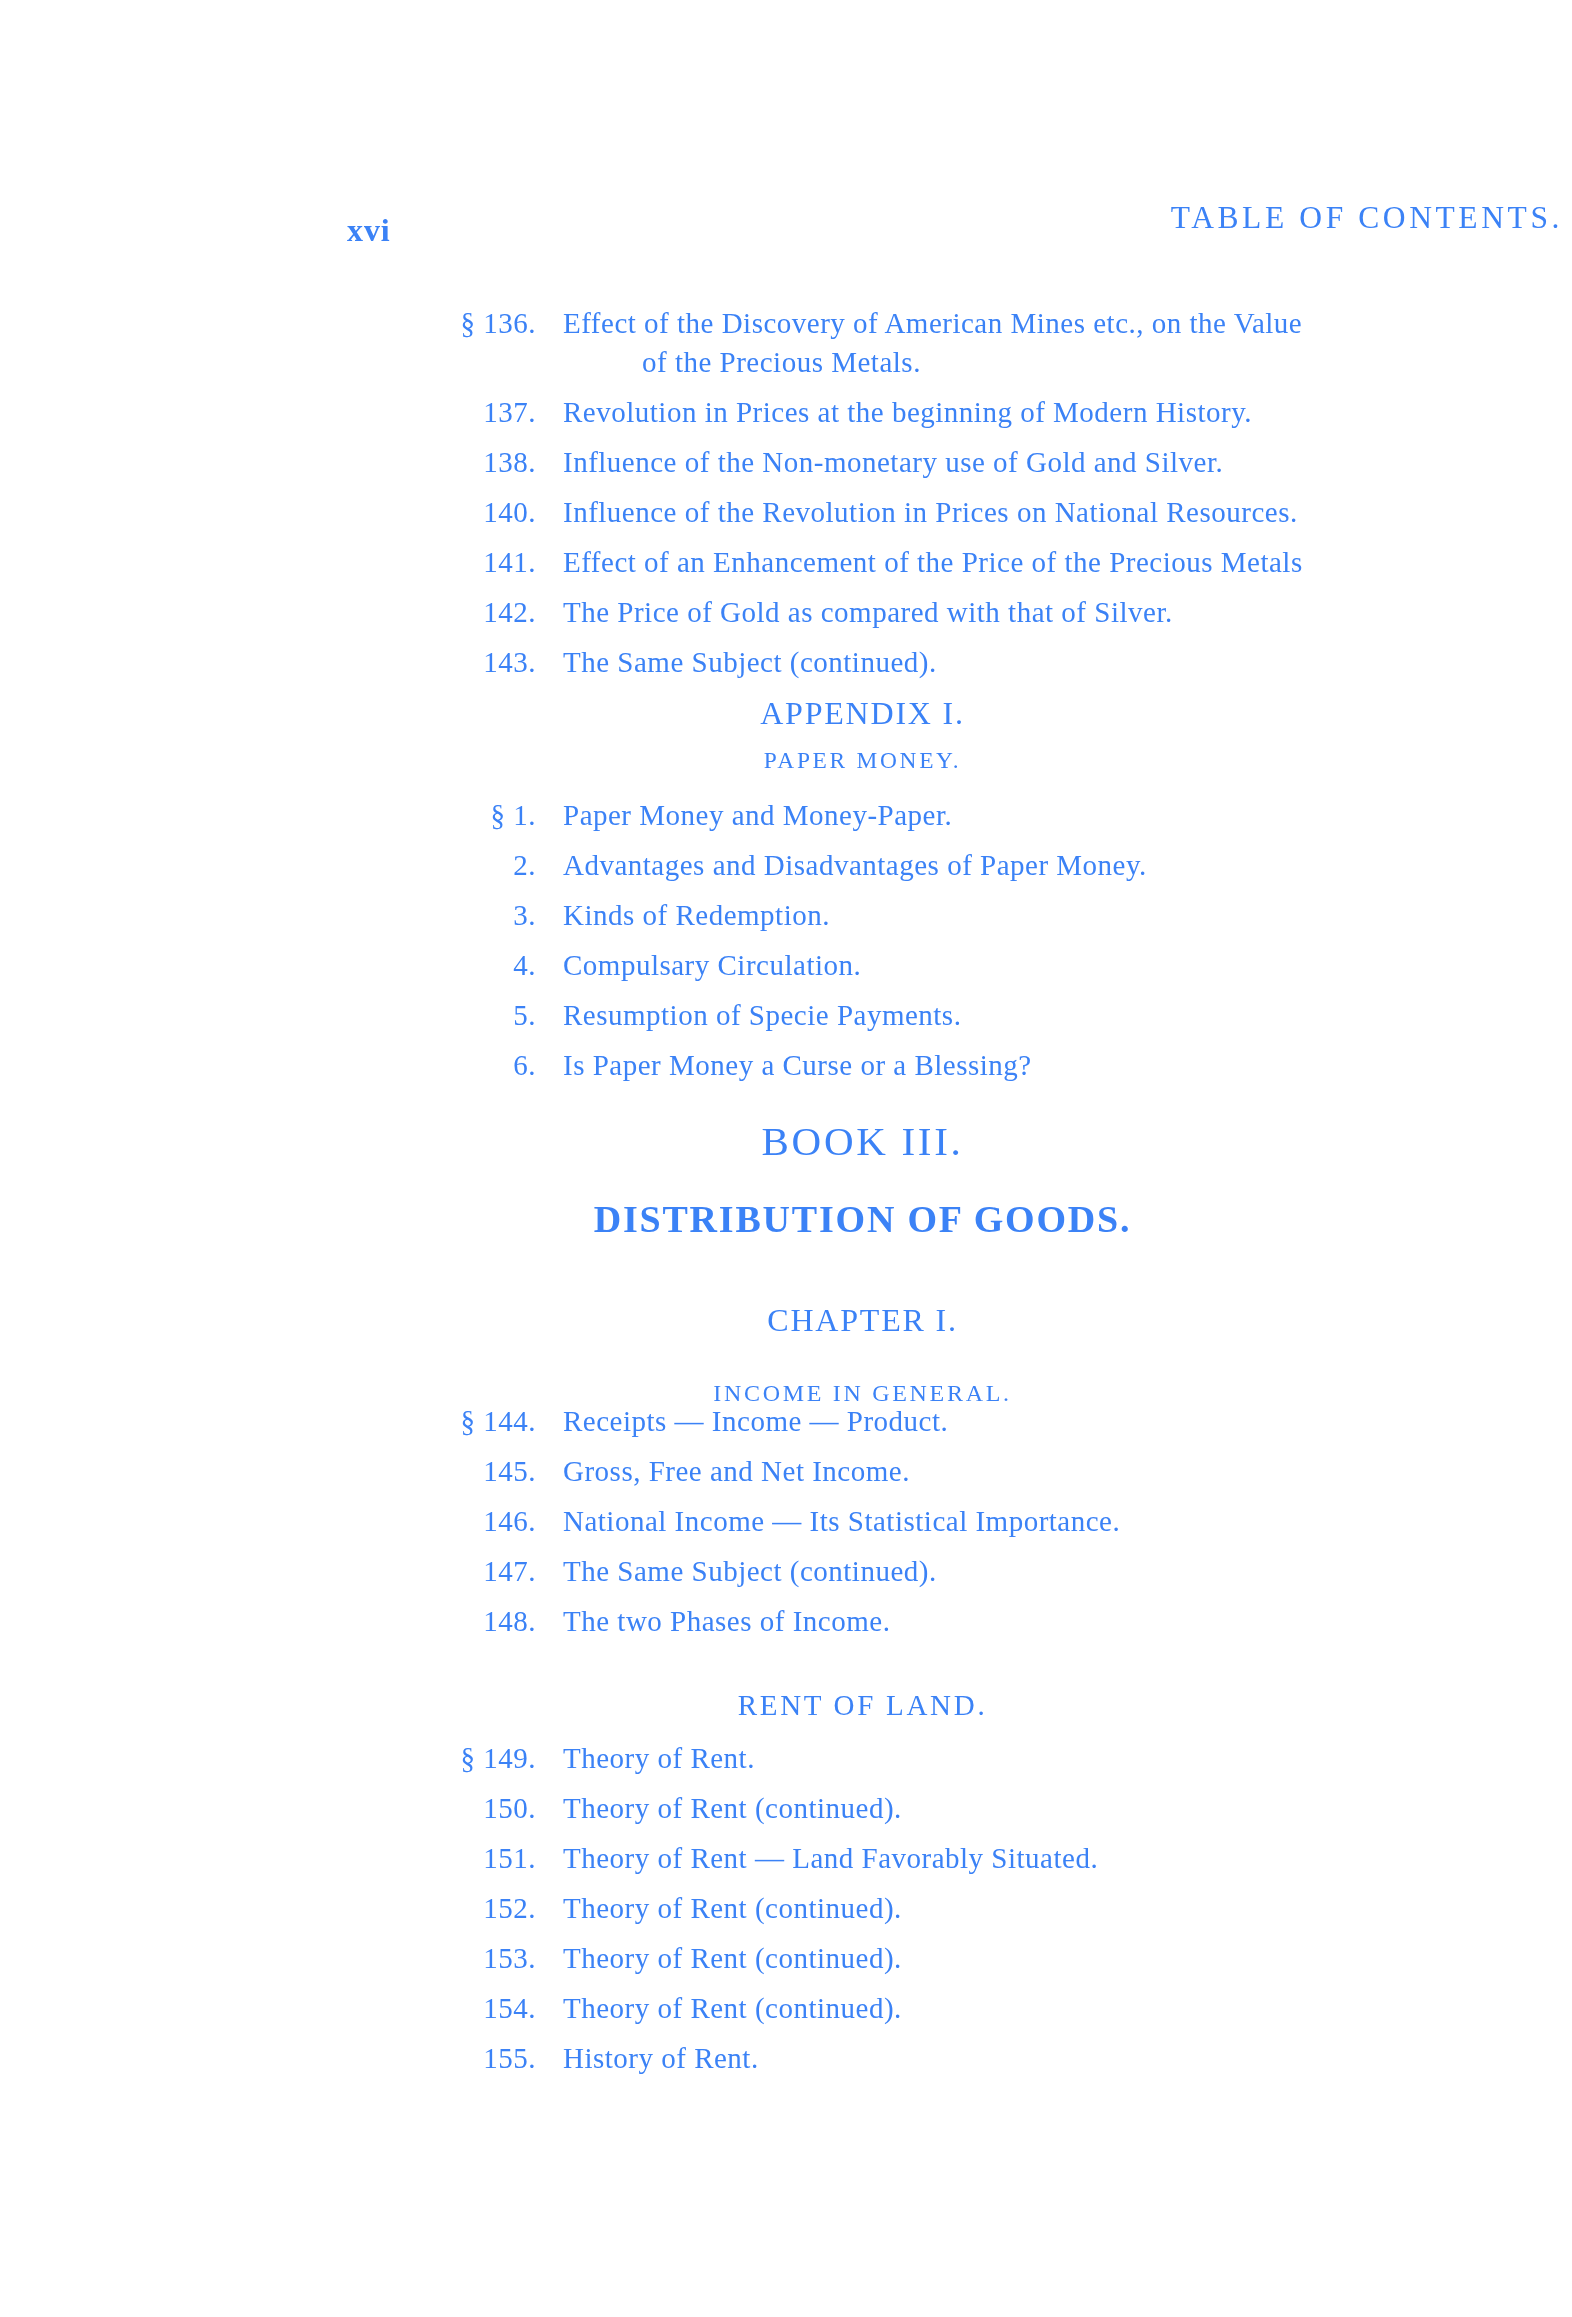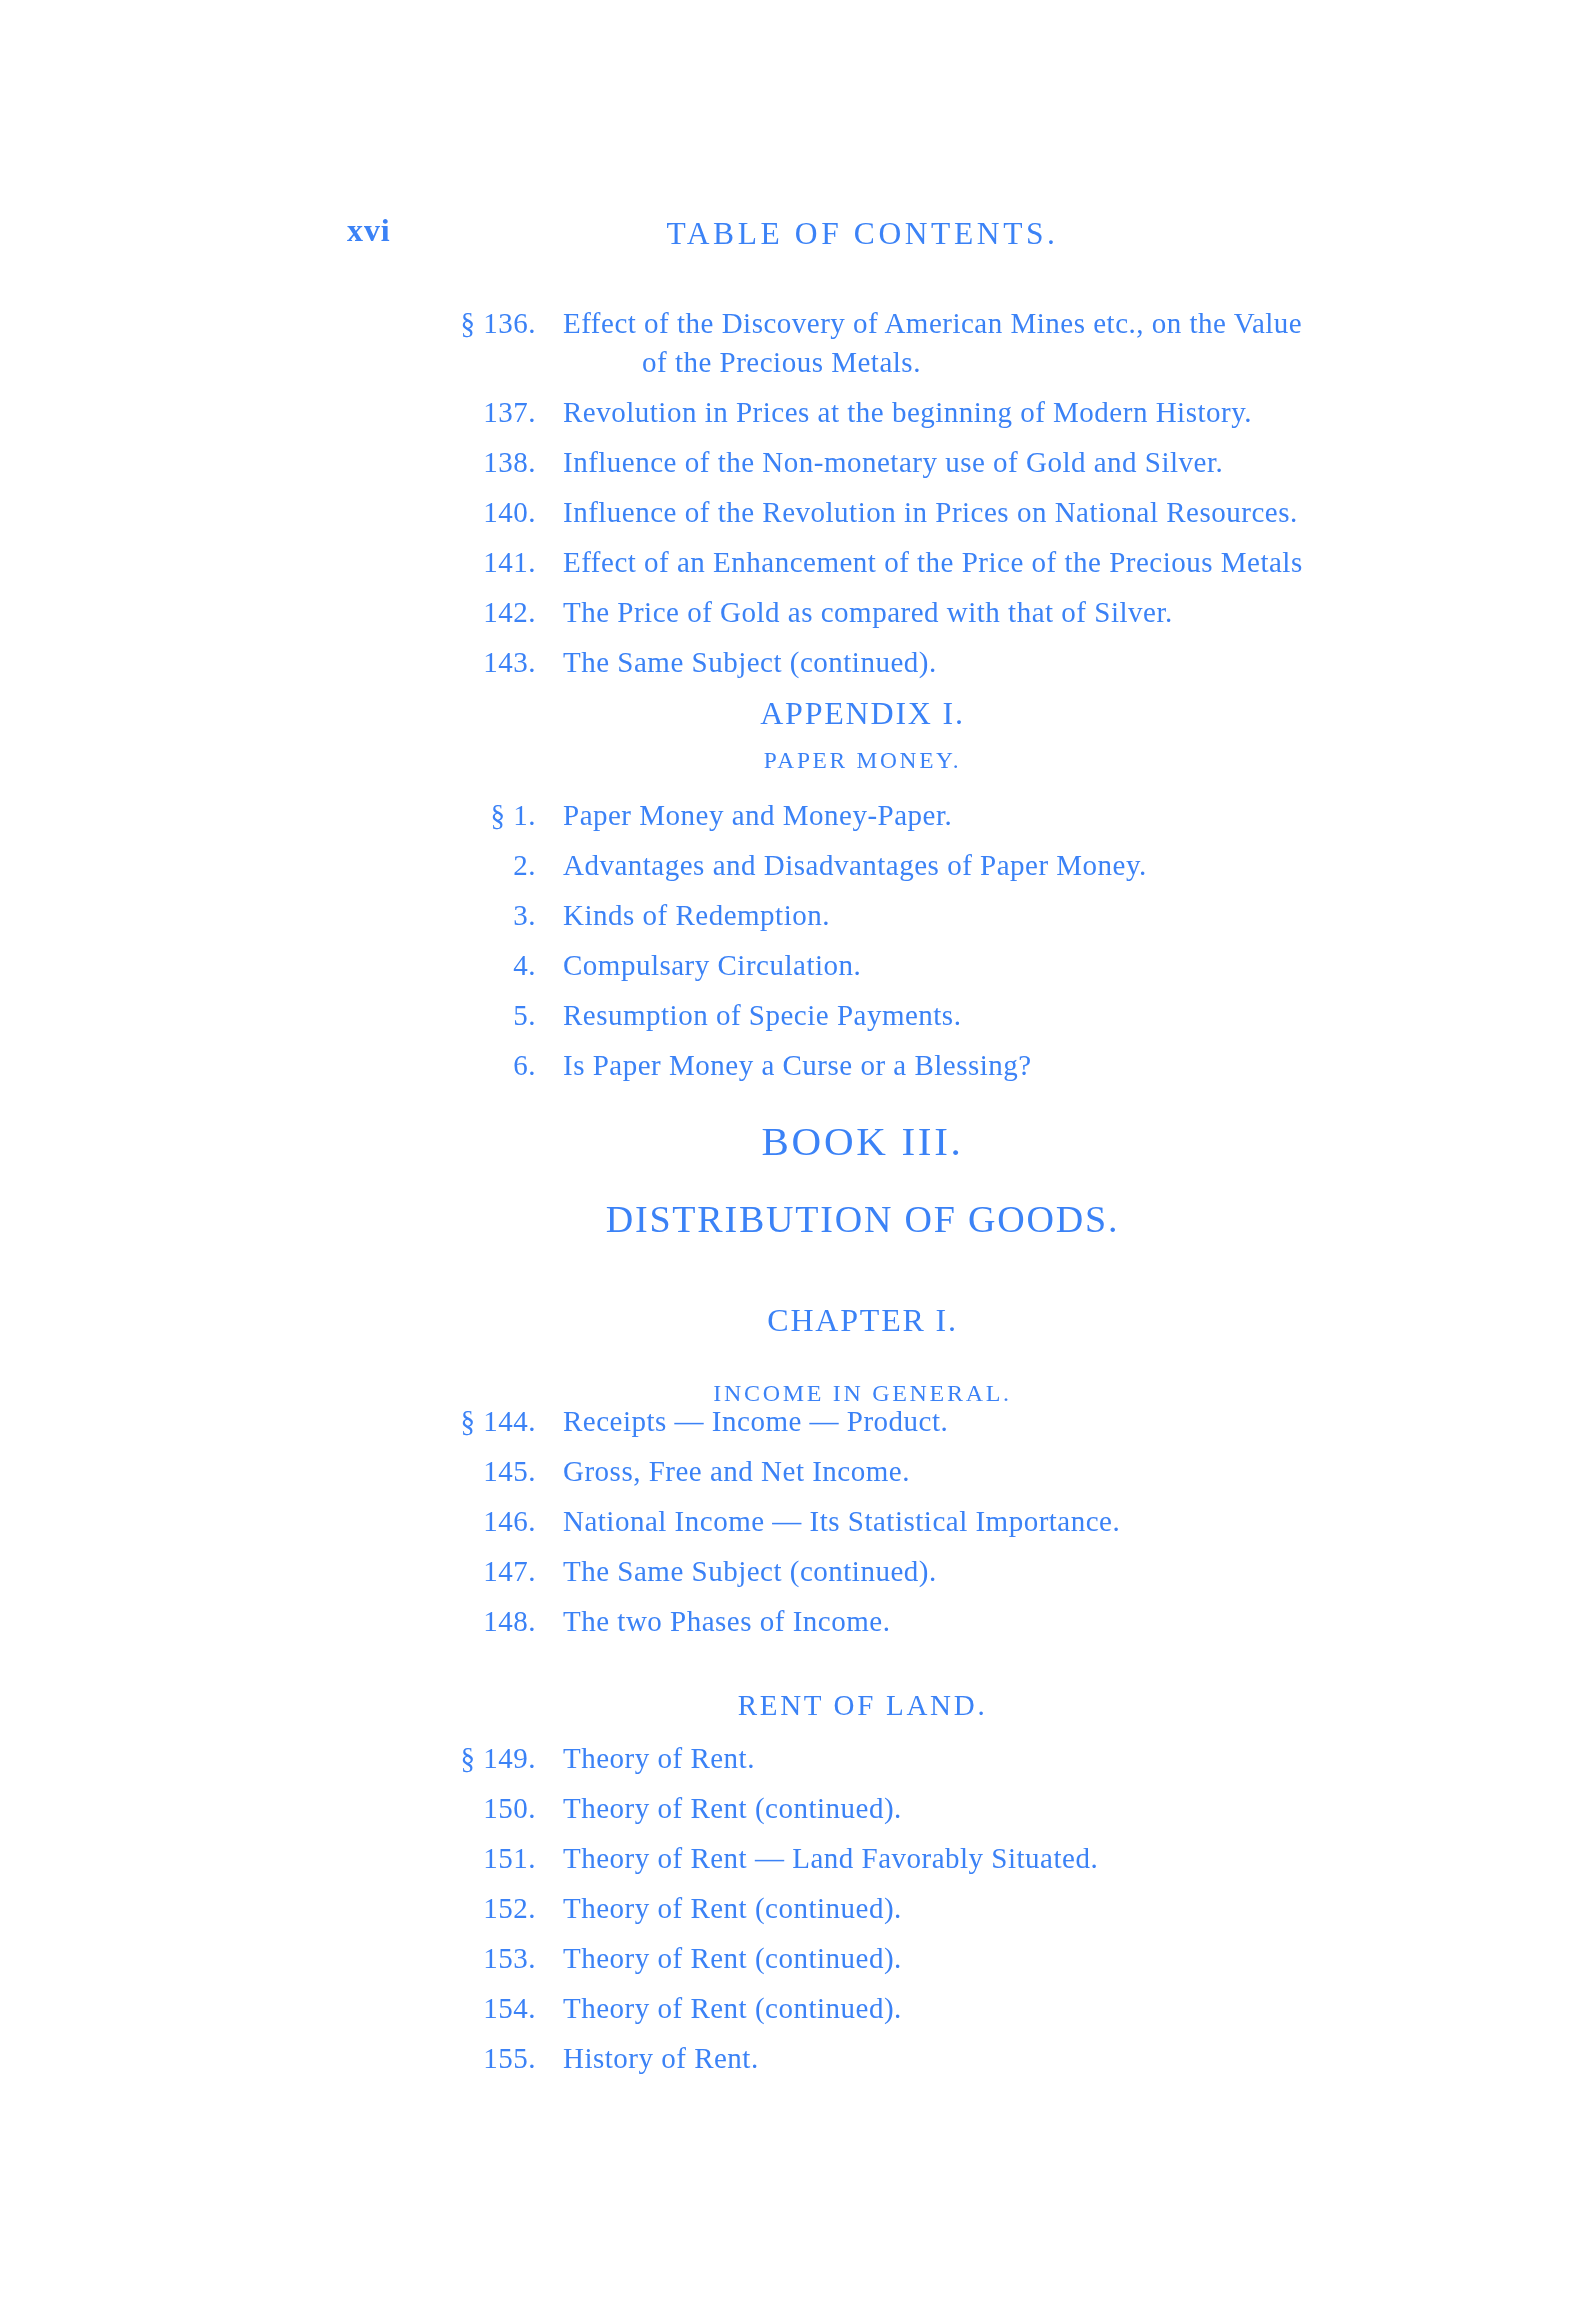--- a/index.html
+++ b/index.html
@@ -14,27 +14,27 @@
   }
   
   .pagenum {
     position:absolute; left:347px; top:212px;
     font-size:32px; font-weight:700; letter-spacing:0.9px;
   }
   .centerband {
     position:absolute; left:162px; width:1401px;
     text-align:center; white-space:nowrap;
   }
-  .running-title { top:216px; font-size:31.5px; letter-spacing:3.6px; }
+  .running-title { top:200px; font-size:31.5px; letter-spacing:3.6px;text-align:right; }
 
   
   .h-appendix   { top:695px;  font-size:32px; letter-spacing:1.8px; }
   .h-papermoney { top:747px;  font-size:23.4px; letter-spacing:2.7px; }
   .h-book       { top:1117px; font-size:41px; letter-spacing:2.7px; }
-  .h-dist       { top:1197px; font-size:38px; letter-spacing:1.8px; font-weight:400; }
+  .h-dist       { top:1197px; font-size:38px; letter-spacing:1.8px; font-weight:700; }
   .h-ch1        { top:1302px; font-size:32px; letter-spacing:1.8px; }
   .h-income     { top:1364px; font-size:24px; letter-spacing:2.7px;margin-top:16px; }
   .h-ch2        { top:1633px; font-size:32px; letter-spacing:1.8px; }
   .h-rent       { top:1689px; font-size:29px; letter-spacing:2.7px; }
 
   
   .entries {
     position:absolute; left:432px; width:1044px;
     font-size:29px; line-height:39px; letter-spacing:0.5px;
   }

